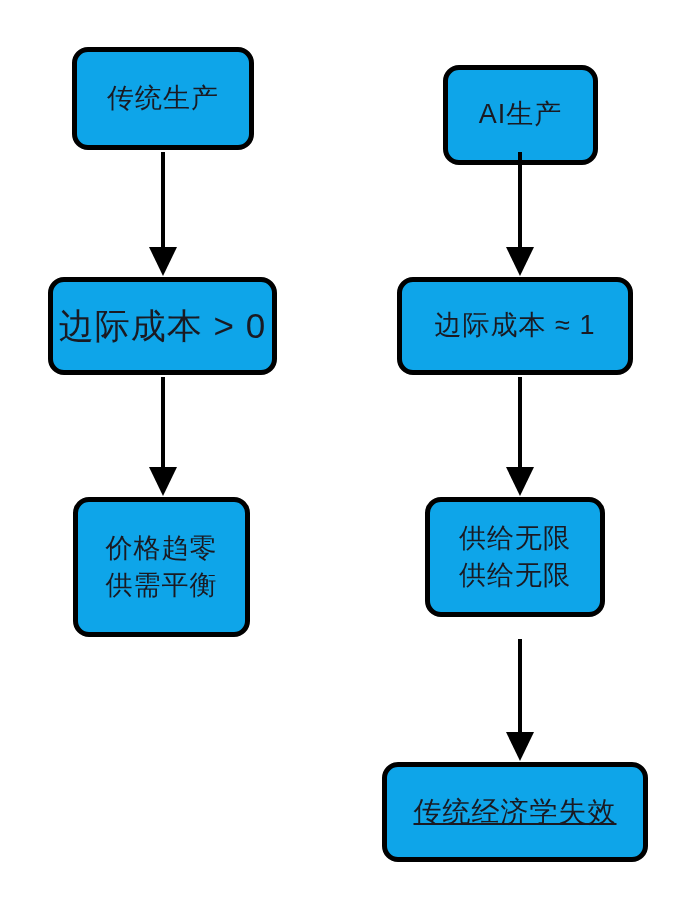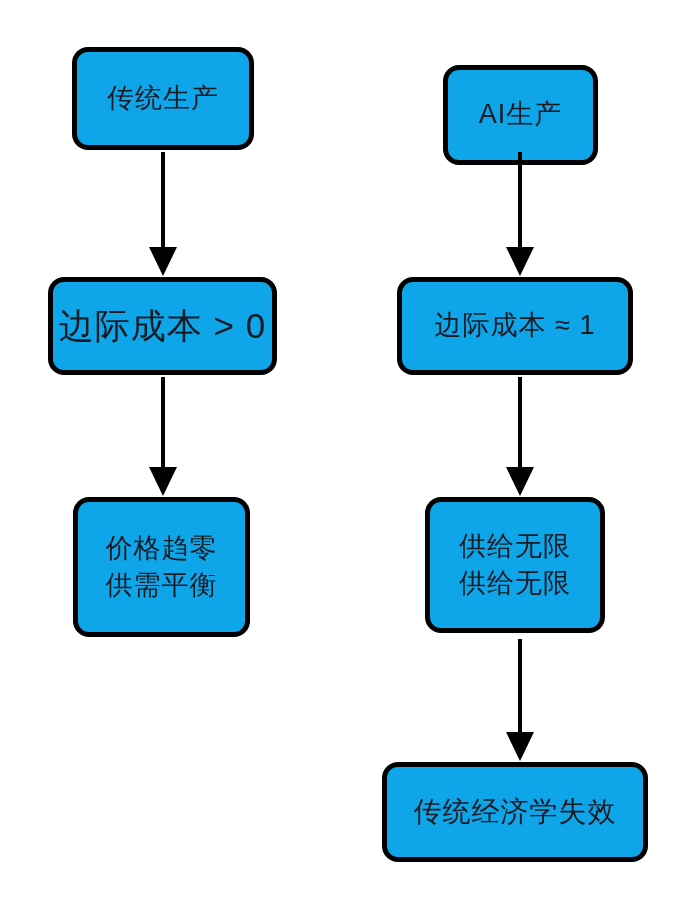--- a/index.html
+++ b/index.html
@@ -35,22 +35,22 @@
   }
   .node .line {
     display: block;
   }
   
   #node-trad-prod    { left: 72px;  top: 47px;  width: 182px; height: 103px; font-size: 27px; }
   #node-ai-prod      { left: 443px; top: 47px;  width: 155px; height: 100px; font-size: 27px; margin-top: 18px; }
   #node-mc-positive  { left: 48px;  top: 277px; width: 229px; height: 98px;  font-size: 35px; }
   #node-mc-zero      { left: 397px; top: 277px; width: 236px; height: 98px;  font-size: 27px; }
   #node-balance      { left: 73px;  top: 497px; width: 177px; height: 140px; font-size: 27px; }
-  #node-infinite     { left: 425px; top: 497px; width: 180px; height: 136px; font-size: 27px; }
-  #node-econ-fail    { left: 382px; top: 762px; width: 266px; height: 100px; font-size: 28px; }
+  #node-infinite     { left: 425px; top: 497px; width: 180px; height: 120px; font-size: 27px; }
+  #node-econ-fail    { left: 382px; top: 762px; width: 266px; height: 100px; font-size: 28px; text-decoration: underline; }
 
   
   .arrow {
     position: absolute;
     width: 28px;
   }
   .arrow .shaft {
     position: absolute;
     left: 12px;
     top: 0;

